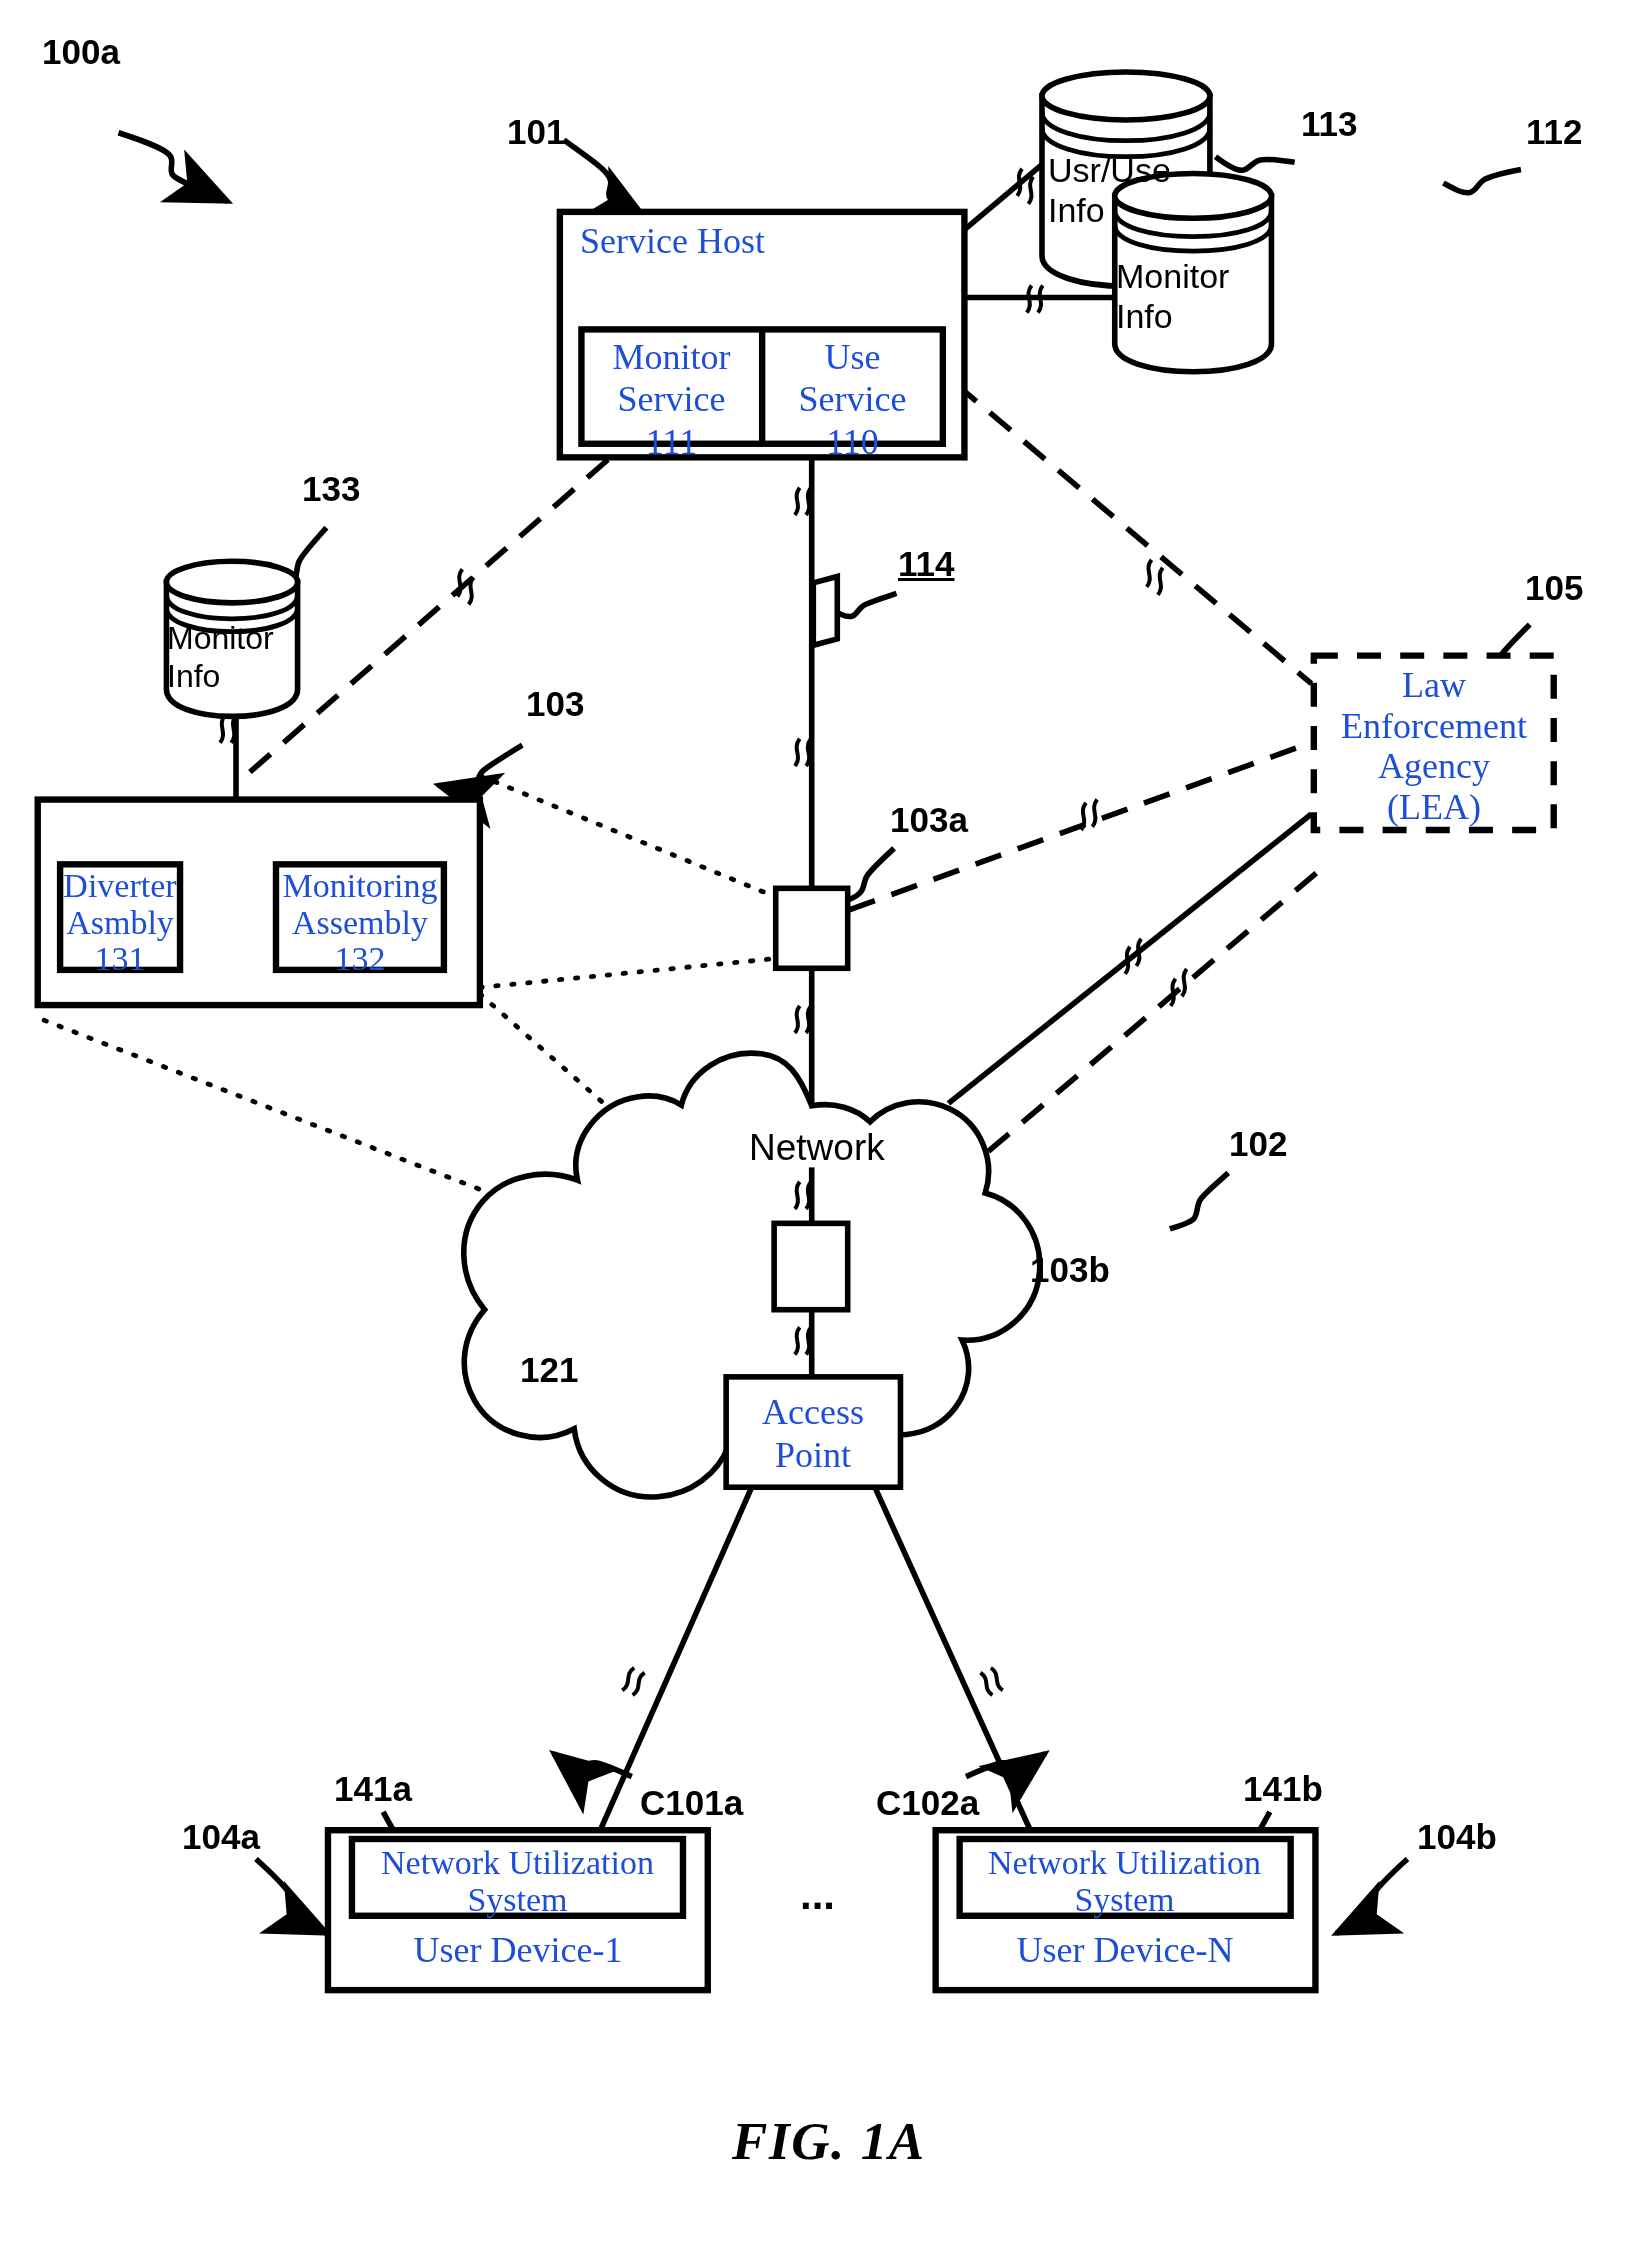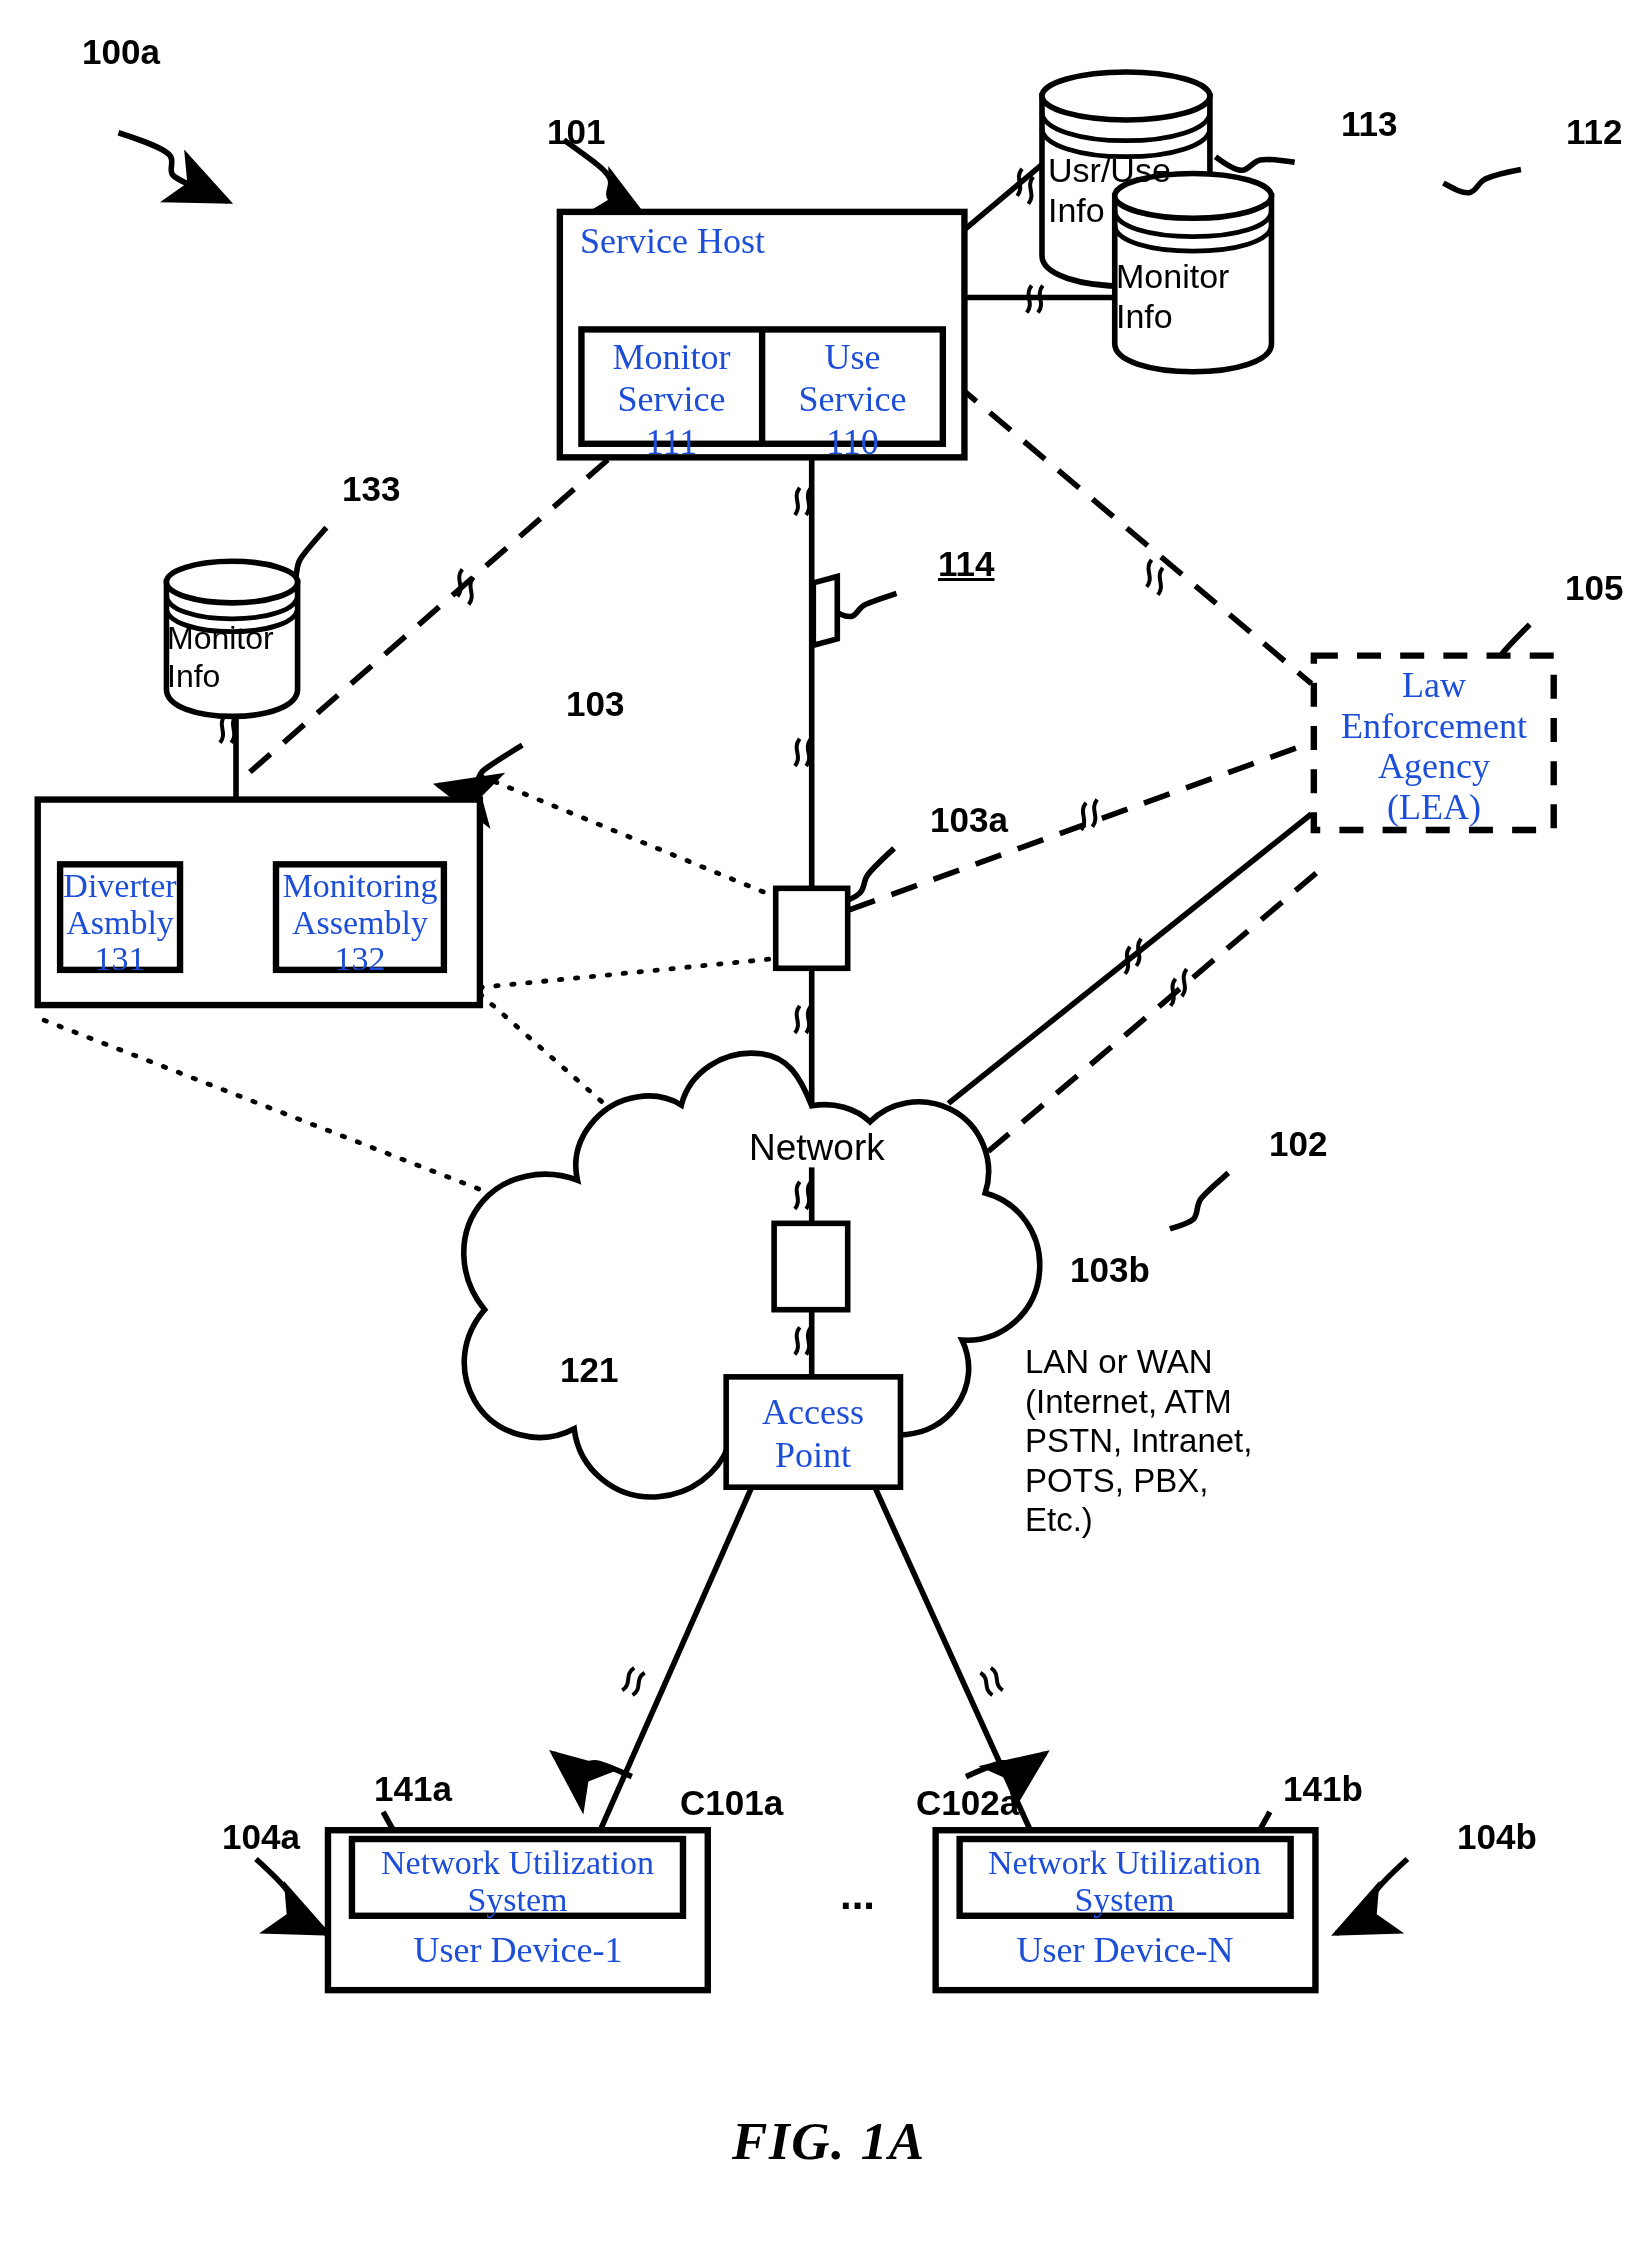--- a/index.html
+++ b/index.html
@@ -29,21 +29,20 @@
   }
   
   .lbl {
     position: absolute;
     white-space: nowrap;
     font-family: "Liberation Sans", sans-serif;
     font-weight: bold;
     font-size: 35px;
     letter-spacing: 0px;
     color: #000;
-    margin-left: 40px;
   }
   .serif {
     position: absolute;
     font-family: "Liberation Serif", serif;
     font-size: 34px;
     color: #1d4ed8;
     white-space: nowrap;
   }
   .serif.center {
     text-align: center;
@@ -340,27 +339,20 @@
 
   <div class="serif center" style="left:1314px; top:665px; width:240px; font-size:36px; line-height:1.13;">
     <span>Law</span><br>
     <span>Enforcement</span><br>
     <span>Agency</span><br>
     <span>(LEA)</span>
   </div>
 
   <div class="sans" style="left:749px; top:1127px; font-size:37px;">Network</div>
 
-  <div class="sans center" style="left:1025px; top:1342px; width:264px; font-size:33px; line-height:1.2;">
-    <span>LAN or WAN</span><br>
-    <span>(Internet, ATM</span><br>
-    <span>PSTN, Intranet,</span><br>
-    <span>POTS, PBX,</span><br>
-    <span>Etc.)</span>
-  </div>
 
   <div class="serif center" style="left:726px; top:1391px; width:174px; font-size:36px; line-height:1.2;">
     <span>Access</span><br>
     <span>Point</span>
   </div>
 
   <div class="serif center" style="left:352px; top:1844px; width:331px; font-size:34px; line-height:1.1;">
     <span>Network Utilization</span><br>
     <span>System</span>
   </div>

